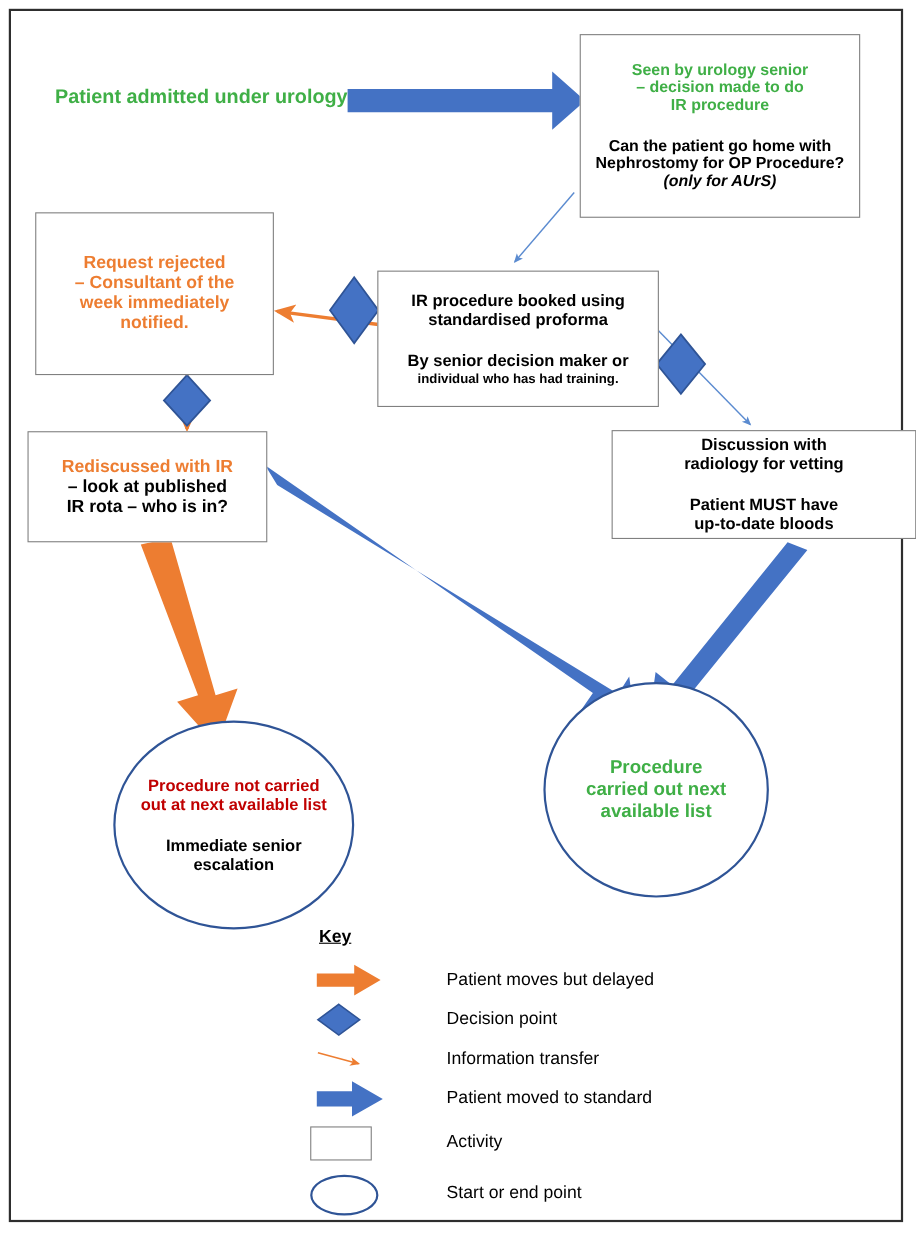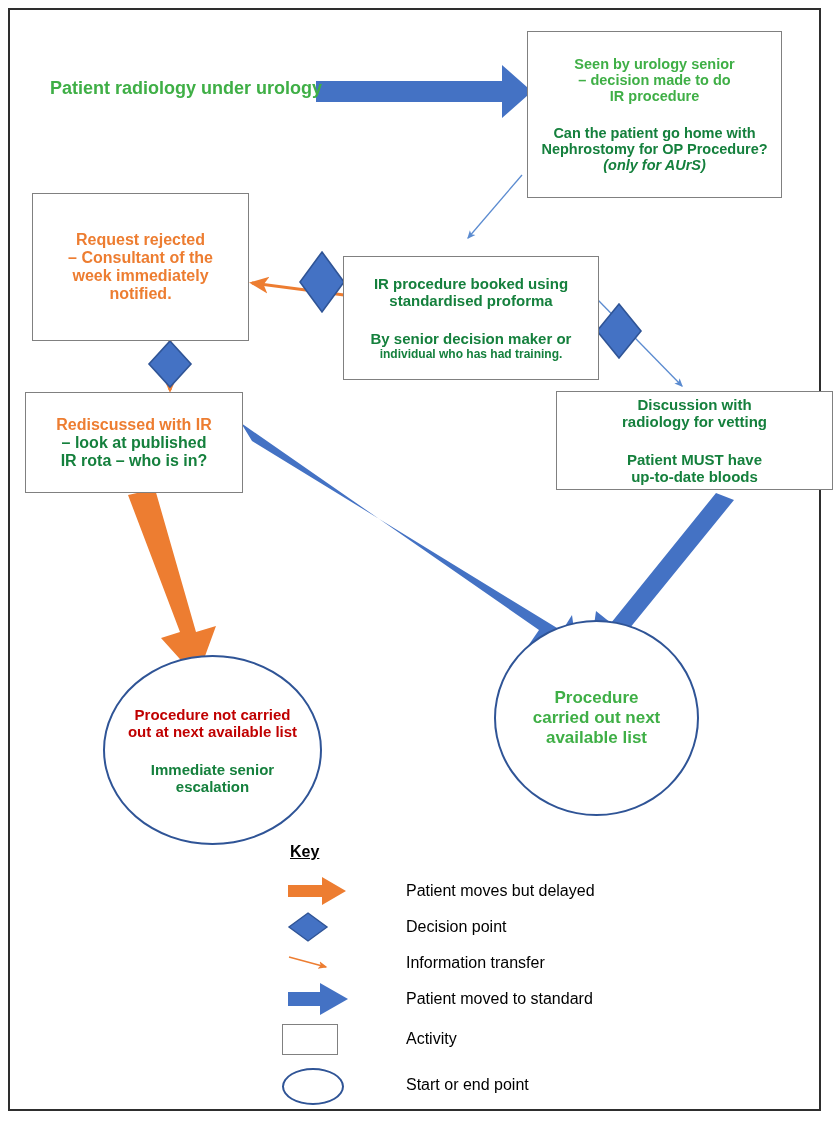--- a/index.html
+++ b/index.html
@@ -62,21 +62,21 @@
   }
   .t-orange {
     color: #ED7D31;
     font-weight: bold;
   }
   .t-red {
     color: #C00000;
     font-weight: bold;
   }
   .t-black {
-    color: #15803d;
+    color: #000000;
     font-weight: bold;
   }
   .t-italic {
     font-style: italic;
   }
   .para {
     margin: 0;
   }
   .para + .para {
     margin-top: 9px;
@@ -194,21 +194,21 @@
       <polygon points="322,252 344,282 322,312 300,282" fill="#4472C4" stroke="#2F5496" stroke-width="1.6"></polygon>
     </g>
     <g>
       <polygon points="170,341 191,364 170,387 149,364" fill="#4472C4" stroke="#2F5496" stroke-width="1.6"></polygon>
     </g>
     <g>
       <polygon points="619,304 641,331 619,358 597,331" fill="#4472C4" stroke="#2F5496" stroke-width="1.6"></polygon>
     </g>
   </svg>
 
-  <div class="free-label t-green" style="left:50px; top:78px; font-size:18px;">Patient radiology under urology</div>
+  <div class="free-label t-green" style="left:50px; top:78px; font-size:18px;">Patient admitted under urology</div>
 
   <div class="node activity-box" style="left:527px; top:31px; width:255px; height:167px; padding:8px 10px;">
     <div class="para">
       <span class="line t-green" style="font-size:14.5px;">Seen by urology senior</span>
       <span class="line t-green" style="font-size:14.5px;">– decision made to do</span>
       <span class="line t-green" style="font-size:14.5px;">IR procedure</span>
     </div>
     <div class="para">
       <span class="line t-black" style="font-size:14.5px;">Can the patient go home with</span>
       <span class="line t-black" style="font-size:14.5px;">Nephrostomy for OP Procedure?</span>
@@ -218,21 +218,21 @@
 
   <div class="node activity-box" style="left:32px; top:193px; width:217px; height:148px; padding:6px 8px;">
     <div class="para">
       <span class="line t-orange" style="font-size:16px;">Request rejected</span>
       <span class="line t-orange" style="font-size:16px;">– Consultant of the</span>
       <span class="line t-orange" style="font-size:16px;">week immediately</span>
       <span class="line t-orange" style="font-size:16px;">notified.</span>
     </div>
   </div>
 
-  <div class="node activity-box" style="left:343px; top:256px; width:256px; height:124px; padding:6px 20px;">
+  <div class="node activity-box" style="left:343px; top:246px; width:256px; height:124px; padding:6px 20px;">
     <div class="para">
       <span class="line t-black" style="font-size:15px;">IR procedure booked using</span>
       <span class="line t-black" style="font-size:15px;">standardised proforma</span>
     </div>
     <div class="para">
       <span class="line t-black" style="font-size:15px;">By senior decision maker or</span>
       <span class="line t-black" style="font-size:12px;">individual who has had training.</span>
     </div>
   </div>
 

